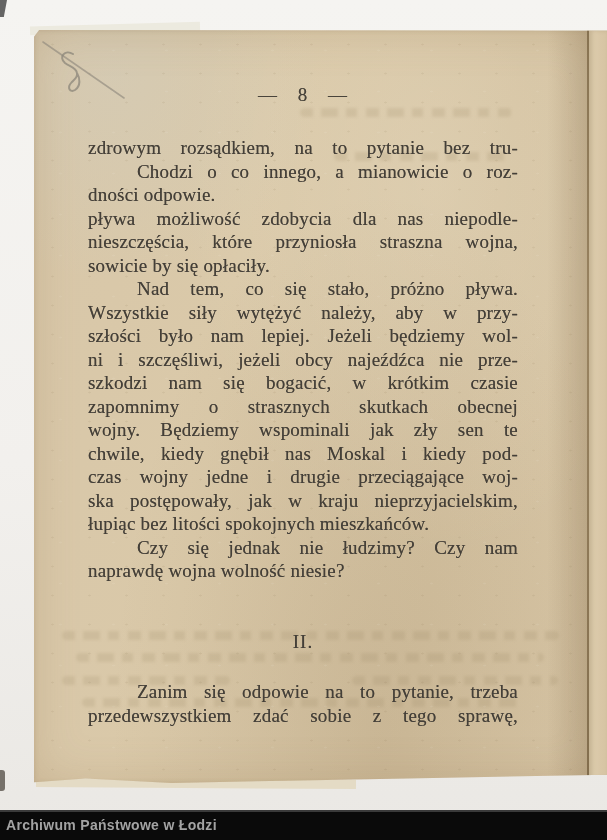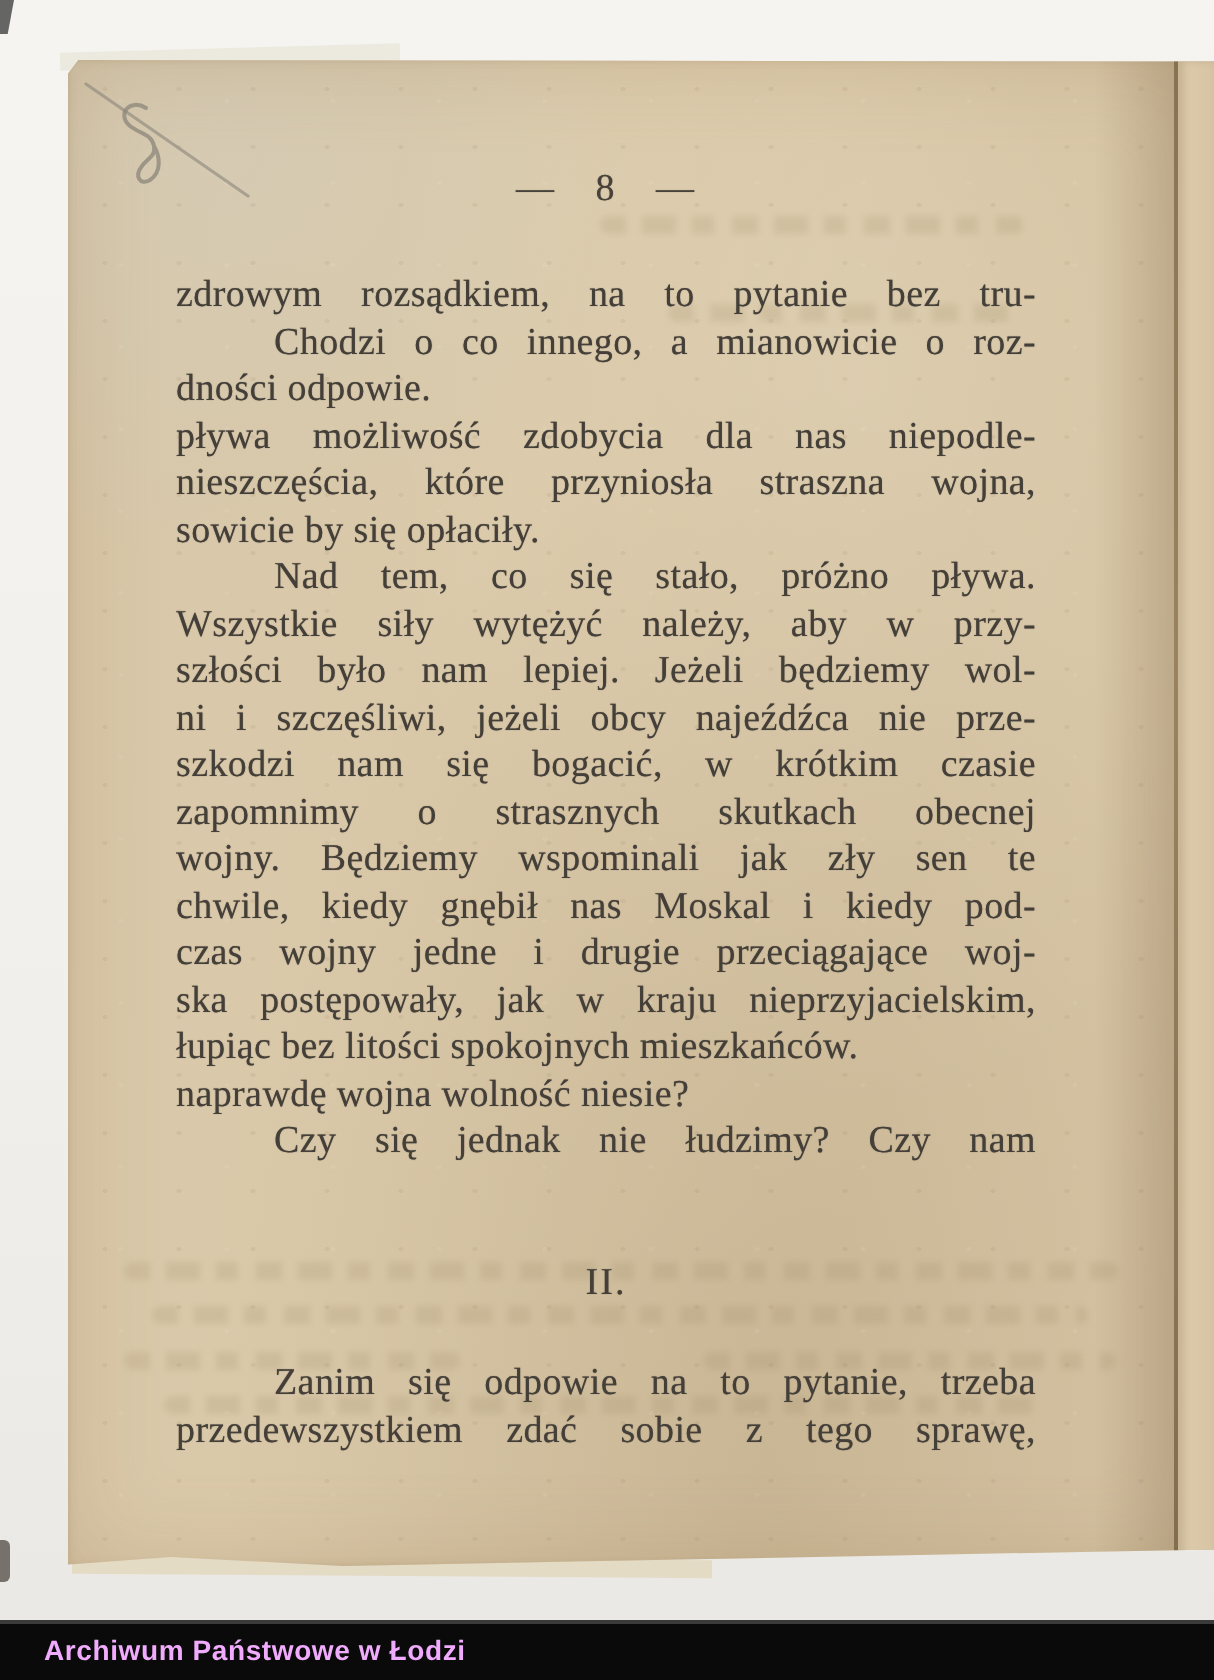--- a/index.html
+++ b/index.html
@@ -74,21 +74,21 @@
 
   
   .corner-tl { position:absolute; left:0; top:0; width:7px; height:17px;
     background:#4b4b4b; opacity:.85; clip-path:polygon(0 0,100% 0,55% 100%,0 100%); }
   .edge-mark { position:absolute; left:0; top:770px; width:5px; height:21px;
     background:#59534b; opacity:.8; border-radius:0 3px 3px 0; }
 
   
   .bar { position:absolute; left:0; top:810px; width:607px; height:30px;
     background:#0a0a0a; border-top:2px solid #3a3a3a; box-sizing:border-box; }
-  .bar span { display:block; padding-left:22px; color:#f0abfc;
+  .bar span { display:block; padding-left:6px; color:#a3a3a3;
     font-family:"Liberation Sans","DejaVu Sans",sans-serif; font-weight:bold;
     font-size:14px; line-height:27px; letter-spacing:.3px; }
 </style>
 </head>
 <body>
 
 <div class="scan">
 
   <div class="under-top"></div>
   <div class="under-bottom"></div>
@@ -125,22 +125,22 @@
       <div class="tl">Wszystkie siły wytężyć należy, aby w przy-</div>
       <div class="tl">szłości było nam lepiej. Jeżeli będziemy wol-</div>
       <div class="tl">ni i szczęśliwi, jeżeli obcy najeźdźca nie prze-</div>
       <div class="tl">szkodzi nam się bogacić, w krótkim czasie</div>
       <div class="tl">zapomnimy o strasznych skutkach obecnej</div>
       <div class="tl">wojny. Będziemy wspominali jak zły sen te</div>
       <div class="tl">chwile, kiedy gnębił nas Moskal i kiedy pod-</div>
       <div class="tl">czas wojny jedne i drugie przeciągające woj-</div>
       <div class="tl">ska postępowały, jak w kraju nieprzyjacielskim,</div>
       <div class="tl end">łupiąc bez litości spokojnych mieszkańców.</div>
+      <div class="tl ind">Czy się jednak nie łudzimy? Czy nam</div>
       <div class="tl end">naprawdę wojna wolność niesie?</div>
-      <div class="tl ind">Czy się jednak nie łudzimy? Czy nam</div>
       <div class="tl head">II.</div>
       <div class="tl ind">Zanim się odpowie na to pytanie, trzeba</div>
       <div class="tl">przedewszystkiem zdać sobie z tego sprawę,</div>
     </div>
 
   <div class="corner-tl"></div>
   <div class="edge-mark"></div>
 
   <div class="bar">
     <span>Archiwum Państwowe w Łodzi</span>

